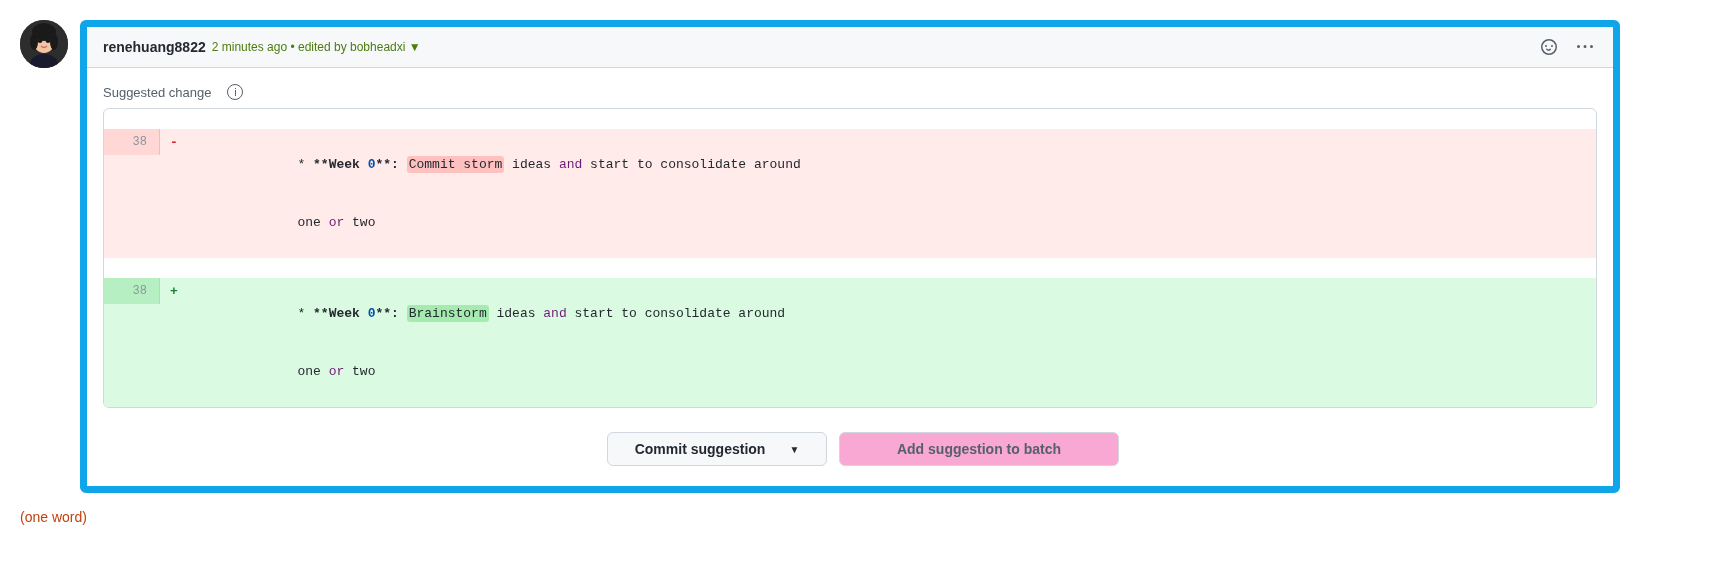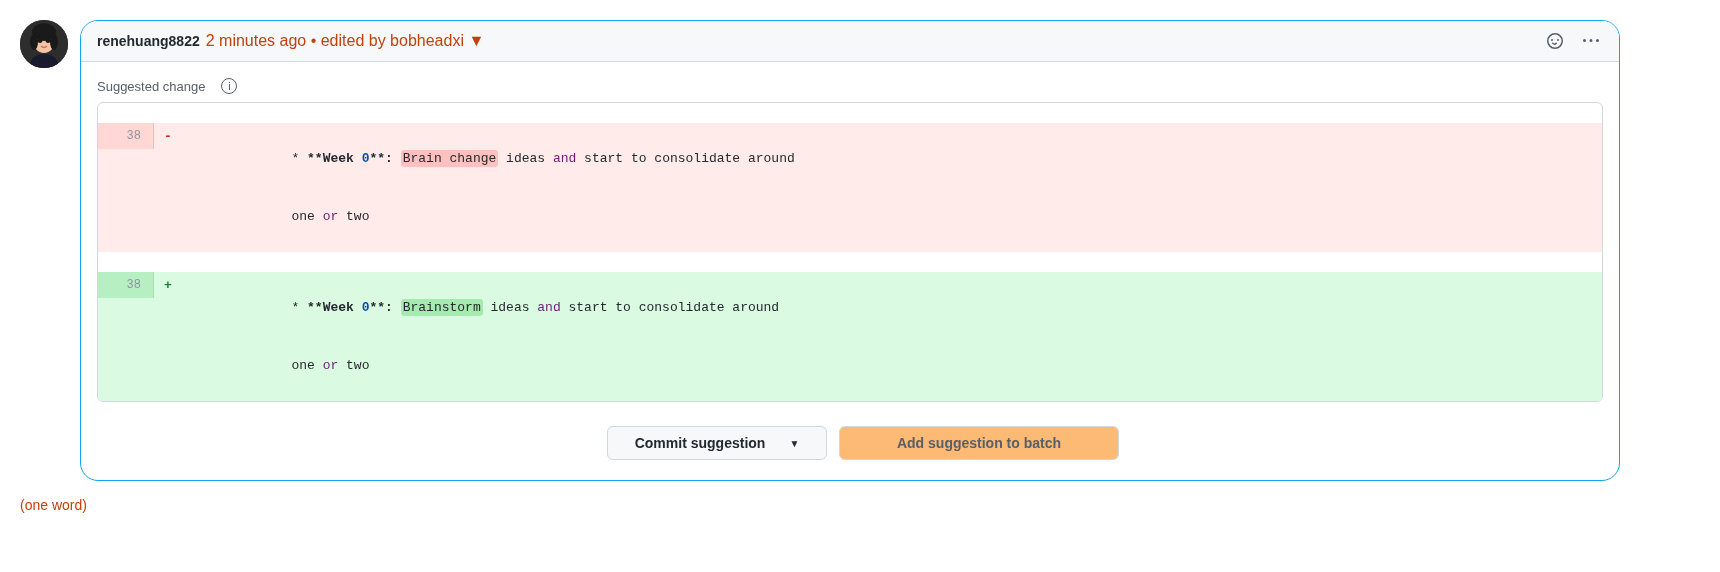--- a/index.html
+++ b/index.html
@@ -25,44 +25,44 @@
       display: flex;
       align-items: center;
       justify-content: center;
     }
     .avatar svg {
       width: 48px;
       height: 48px;
     }
     .comment-body {
       flex: 1;
-      border: 1px solid #0ea5e9;
-      border-radius: 18px;
+      border: 7px solid #0ea5e9;
+      border-radius: 6px;
       overflow: hidden;
     }
     .comment-header {
       display: flex;
       align-items: center;
       justify-content: space-between;
       padding: 8px 16px;
       background: #f6f8fa;
       border-bottom: 1px solid #d0d7de;
     }
     .comment-header-left {
       display: flex;
       align-items: center;
       gap: 6px;
     }
     .author-name {
       font-weight: 600;
       color: #24292f;
     }
     .header-meta {
-      color: #c2410c;
-      font-size: 16px;
+      color: #4d7c0f;
+      font-size: 12px;
     }
     .header-right {
       display: flex;
       align-items: center;
       gap: 12px;
     }
     .icon-btn {
       background: none;
       border: none;
       cursor: pointer;
@@ -178,21 +178,21 @@
       color: #24292f;
       cursor: pointer;
       display: flex;
       align-items: center;
       gap: 24px;
       min-width: 220px;
       justify-content: center;
       margin-left: 26px;
     }
     .btn-batch {
-      background: #fdba74;
+      background: #f9a8d4;
       border: 1px solid #d0d7de;
       border-radius: 6px;
       padding: 8px 20px;
       font-size: 14px;
       font-weight: 600;
       color: #57606a;
       cursor: pointer;
       min-width: 280px;
       justify-content: center;
     }
@@ -259,21 +259,21 @@
         <span>Suggested change</span>
         <span class="info-icon">i</span>
       </div>
 
       <div class="diff-table">
 
         <div class="diff-row diff-row-del">
           <div class="diff-line-num">38</div>
           <div class="diff-sign">-</div>
           <div class="diff-code">
-            <span> * <strong>**Week </strong><span class="text-blue">0</span><strong>**:</strong> </span><span class="highlight-red">Brain change</span><span> ideas </span><span class="text-red">and</span><span> start to consolidate around</span>
+            <span> * <strong>**Week </strong><span class="text-blue">0</span><strong>**:</strong> </span><span class="highlight-red">Commit storm</span><span> ideas </span><span class="text-red">and</span><span> start to consolidate around</span>
             <br>
             <span> one </span><span class="text-red">or</span><span> two</span>
           </div>
         </div>
 
         <div class="diff-row diff-row-add">
           <div class="diff-line-num">38</div>
           <div class="diff-sign">+</div>
           <div class="diff-code">
             <span> * <strong>**Week </strong><span class="text-blue">0</span><strong>**:</strong> </span><span class="highlight-green">Brainstorm</span><span> ideas </span><span class="text-red">and</span><span> start to consolidate around</span>

